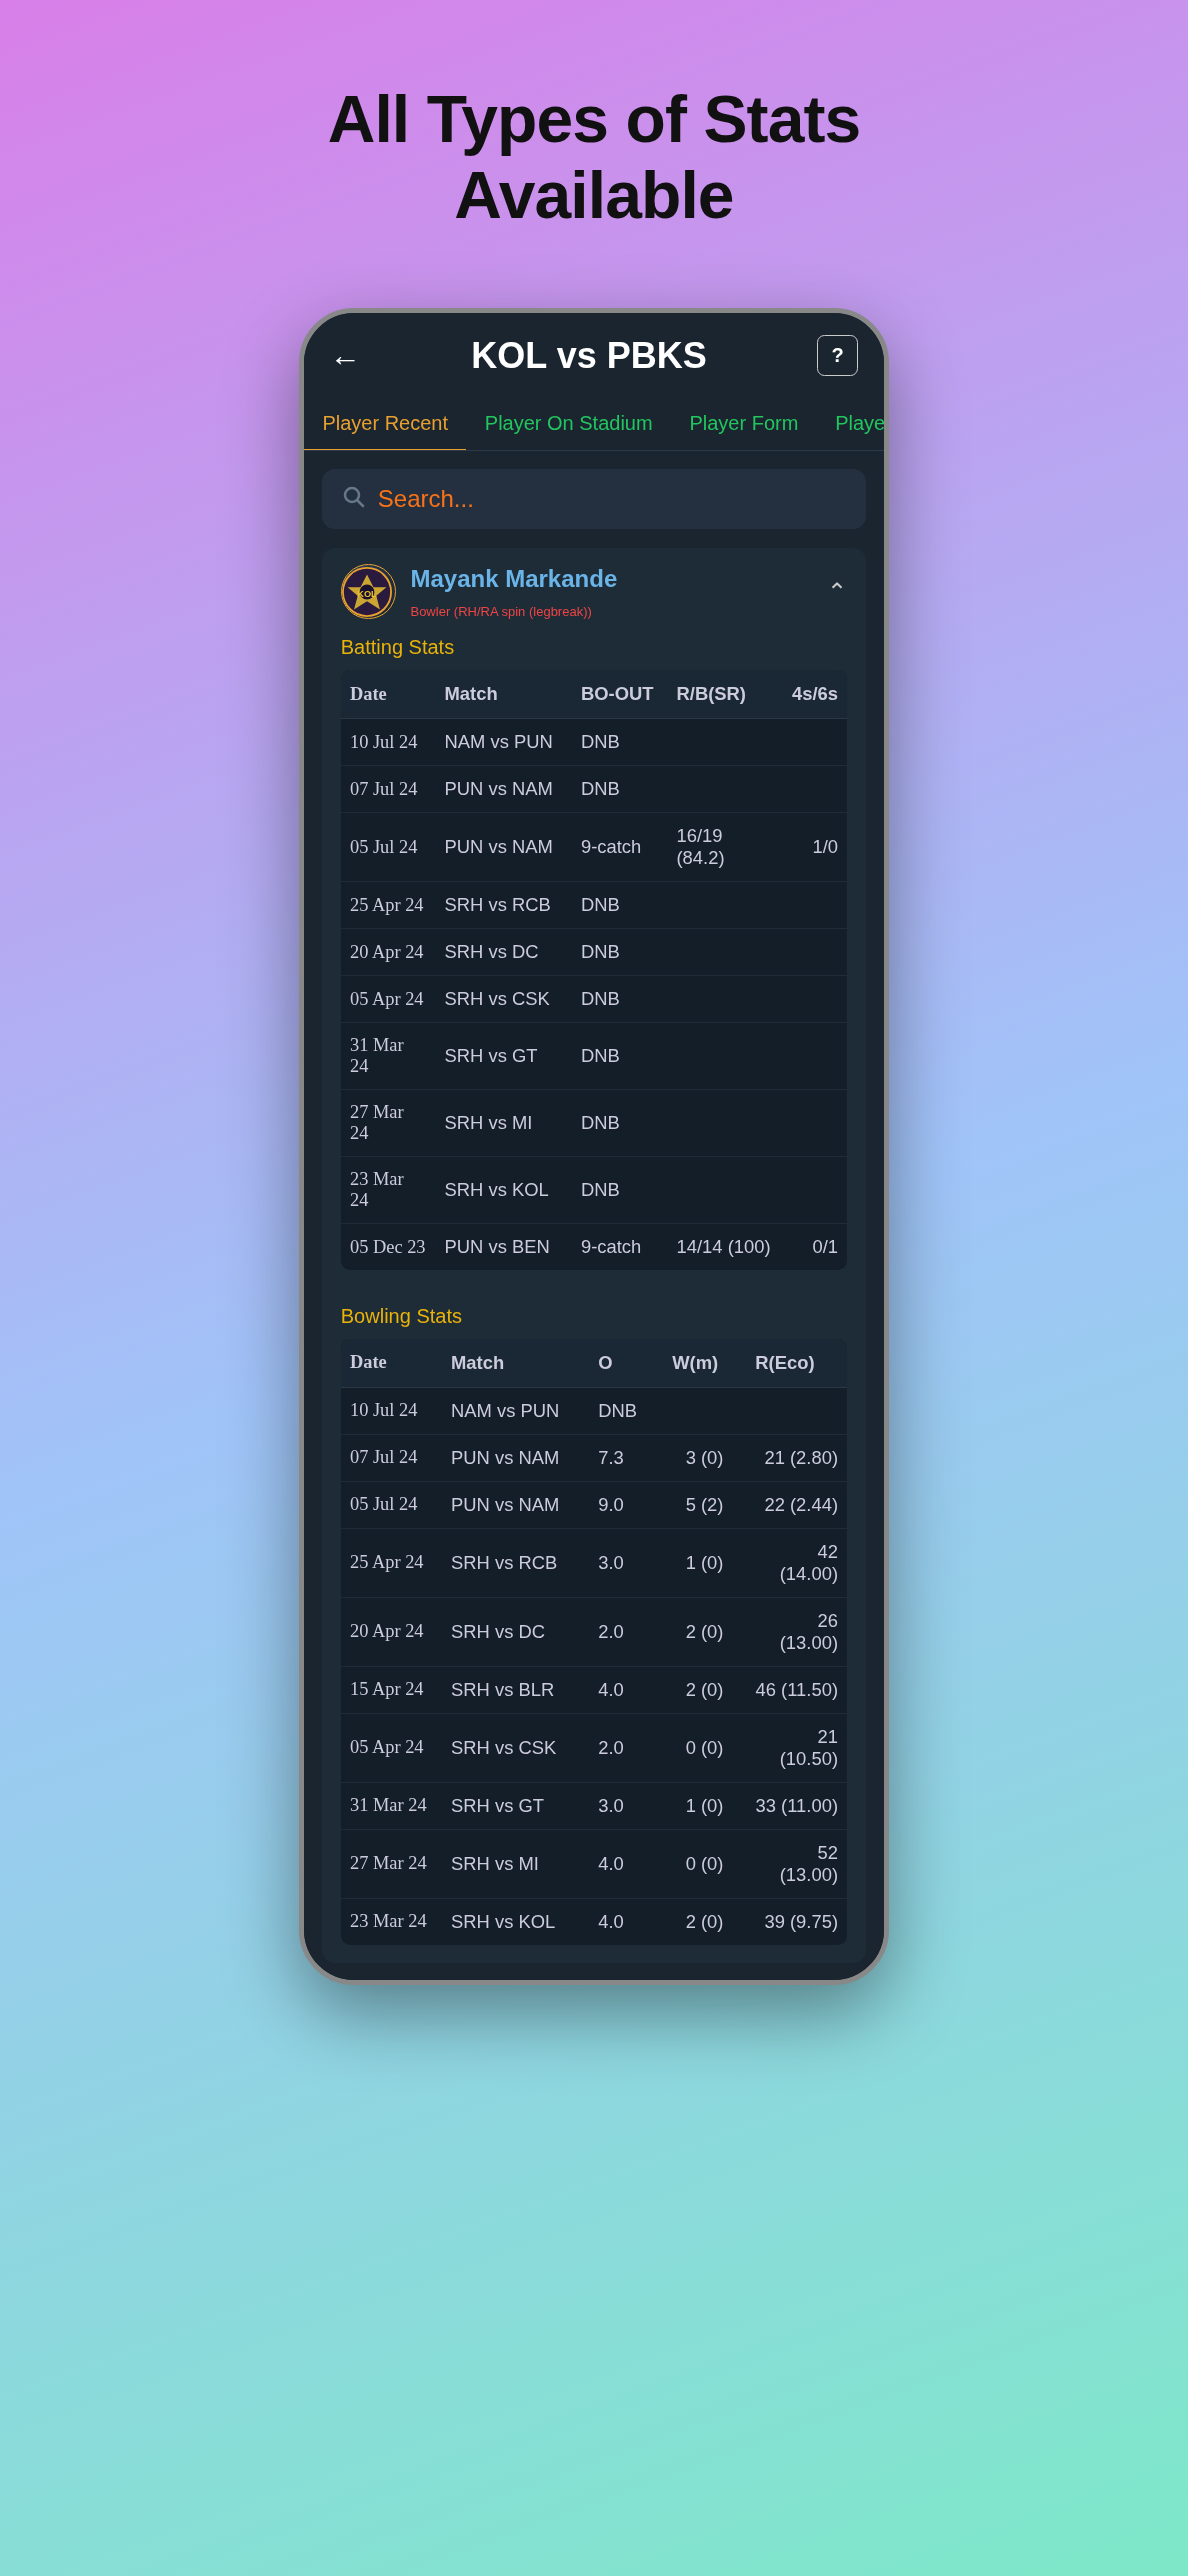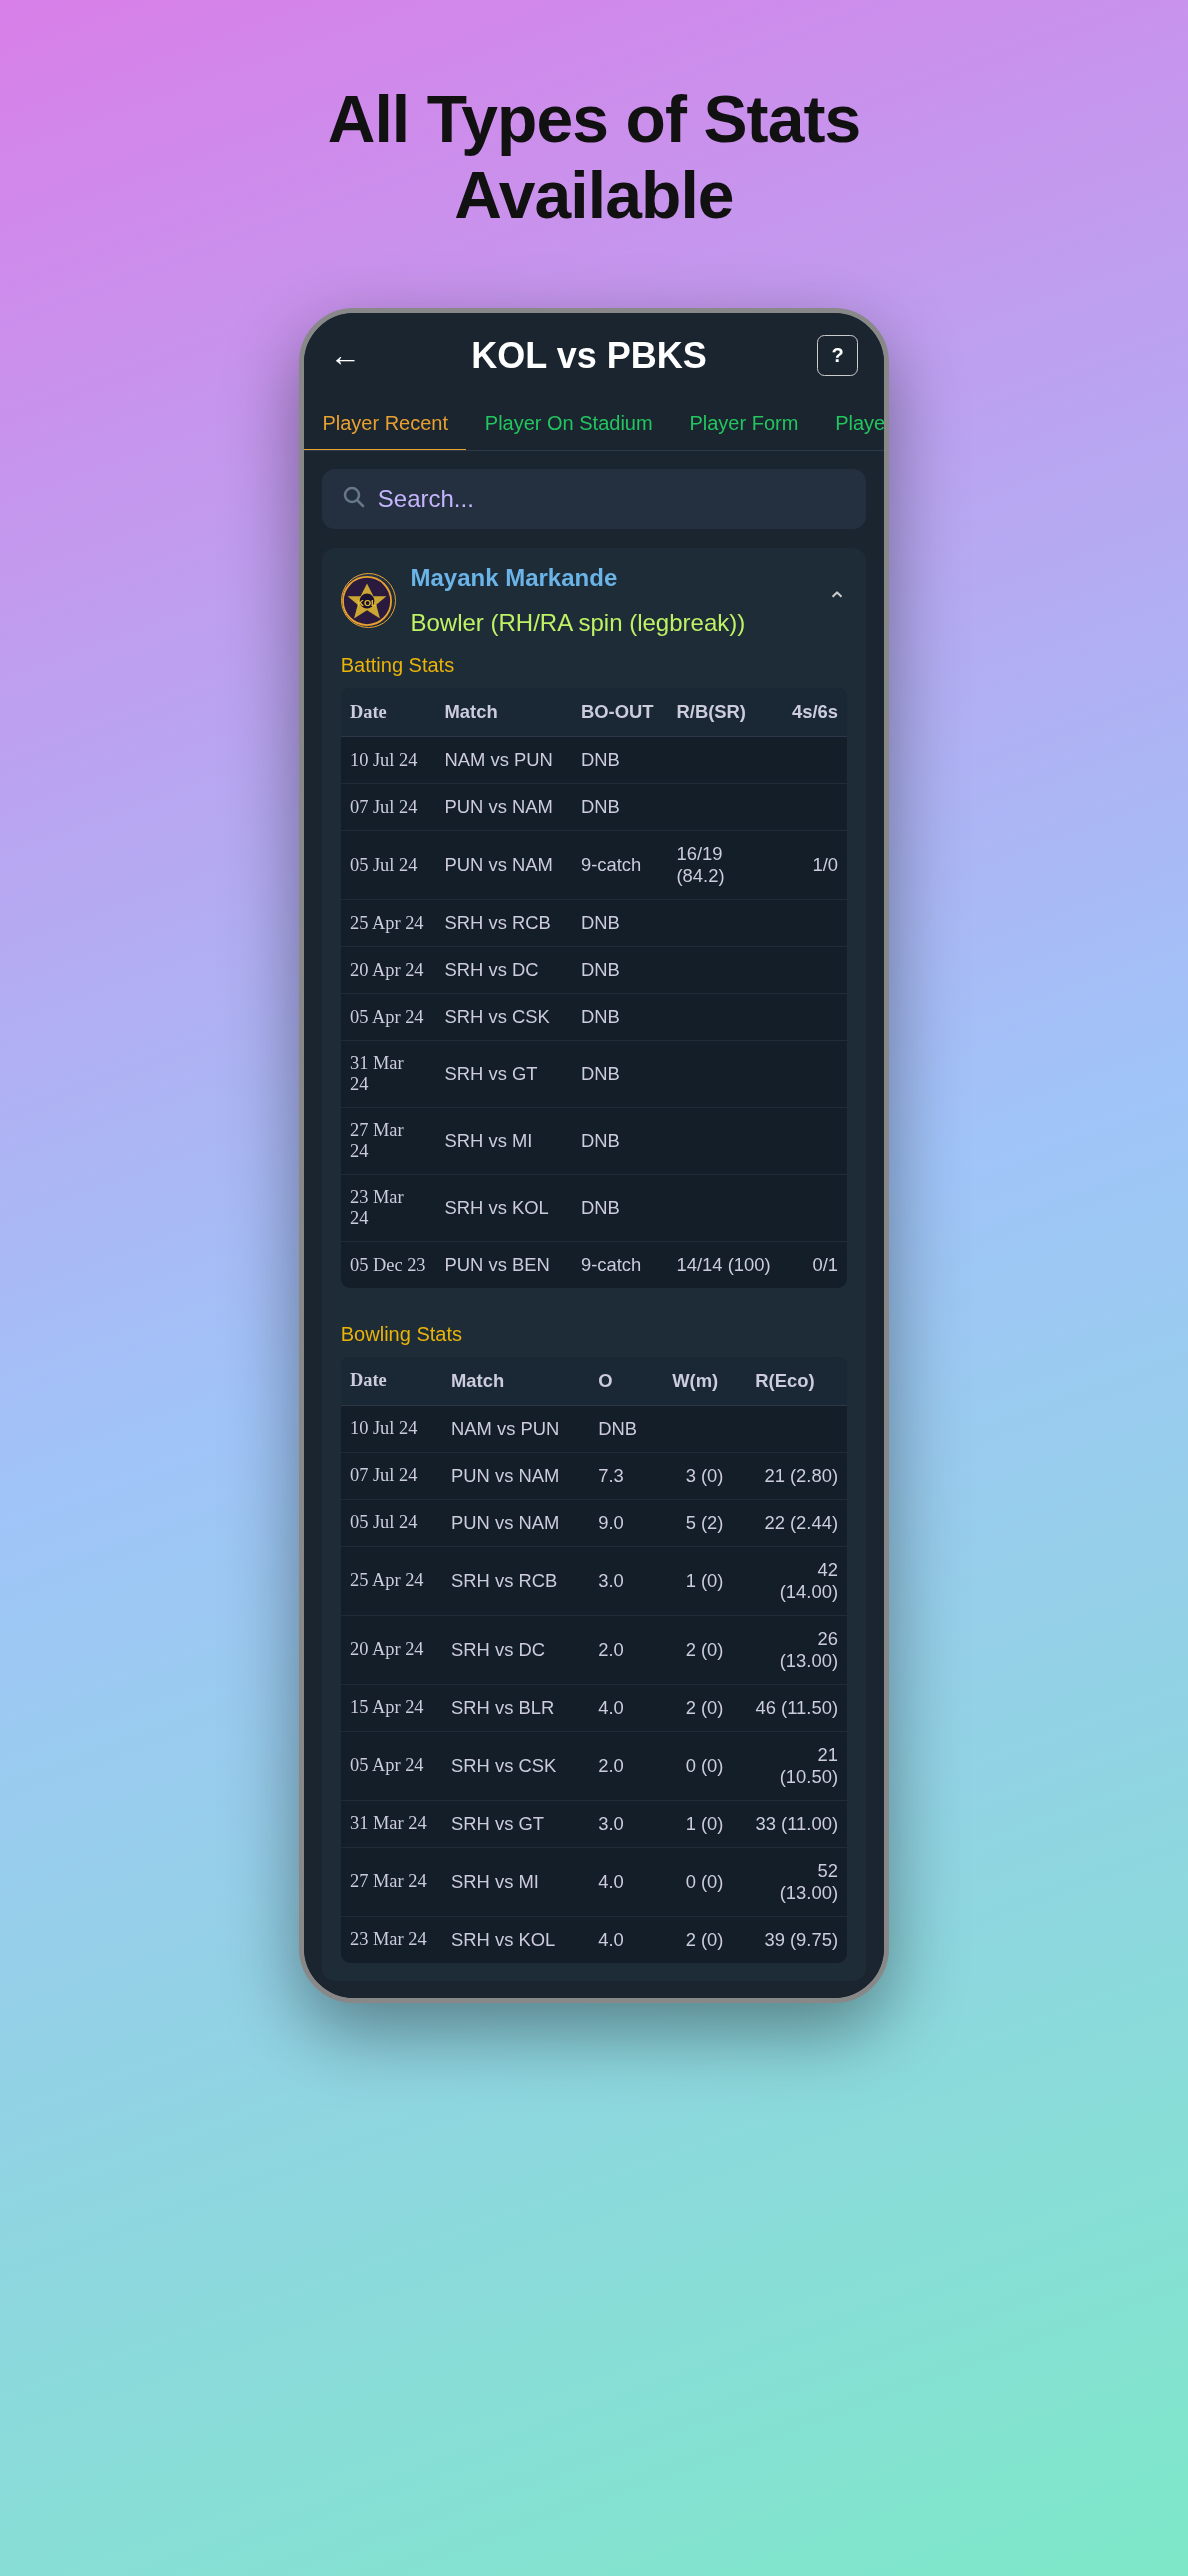--- a/index.html
+++ b/index.html
@@ -106,21 +106,21 @@
       align-items: center;
       padding: 14.7px 18.4px;
       margin-bottom: 18.4px;
     }
     .search-icon-wrap {
       color: #667;
       font-size: 26px;
       margin-right: 13px;
     }
     .search-input-fake {
-      color: #c4b5fd;
+      color: #f97316;
       font-size: 24px;
     }
     
     .player-card {
       background: #1e2c38;
       border-radius: 13px;
       margin-bottom: 16.6px;
       overflow: hidden;
     }
     .player-header {
@@ -147,23 +147,23 @@
     .avatar-svg {
       width: 50px;
       height: 50px;
     }
     .player-name {
       color: #6ab4e8;
       font-size: 24px;
       font-weight: 600;
     }
     .player-role {
-      color: #bef264;
-      font-size: 24px;
-      margin-top: 17px;
+      color: #ef4444;
+      font-size: 13px;
+      margin-top: 11px;
     }
     .chevron-up {
       color: #ccc;
       font-size: 24px;
     }
     
     .stats-section {
       padding: 0 18.4px 18.4px;
     }
     .stats-title {

